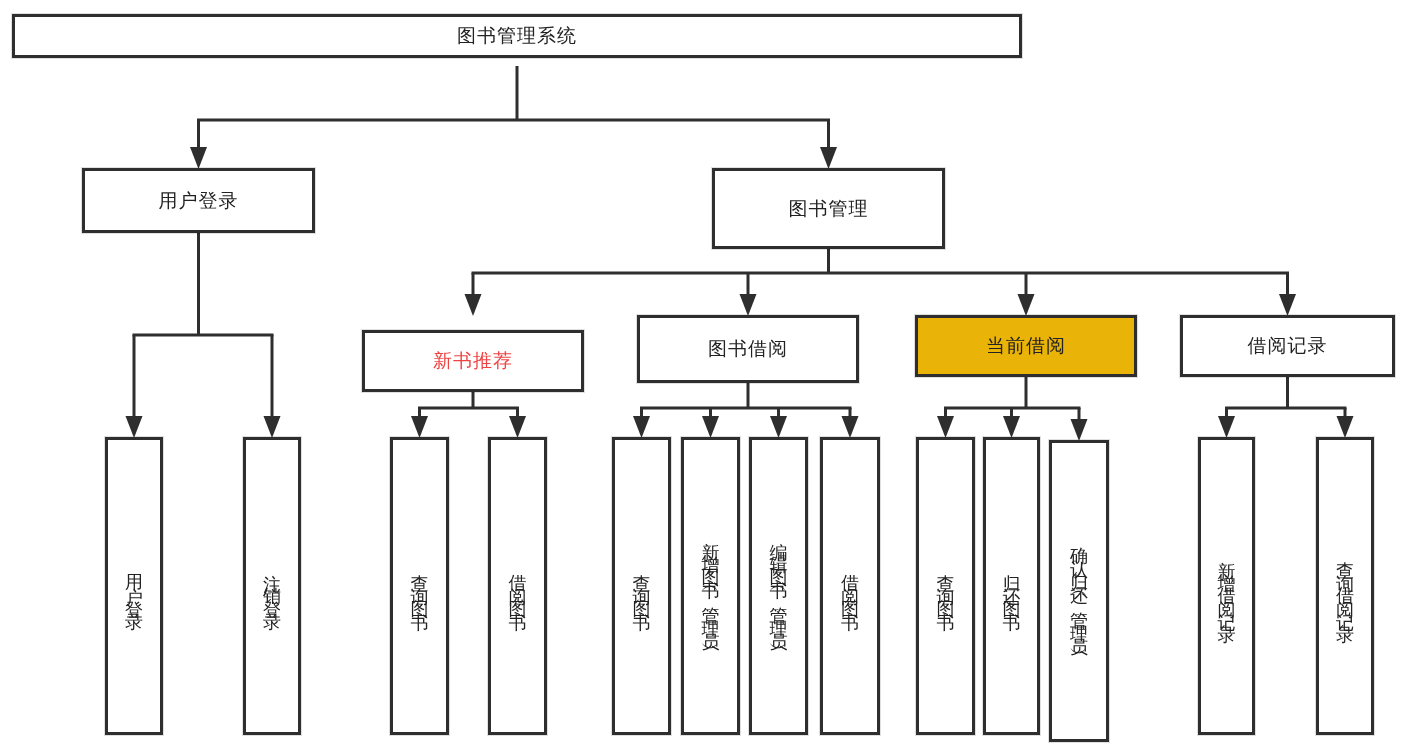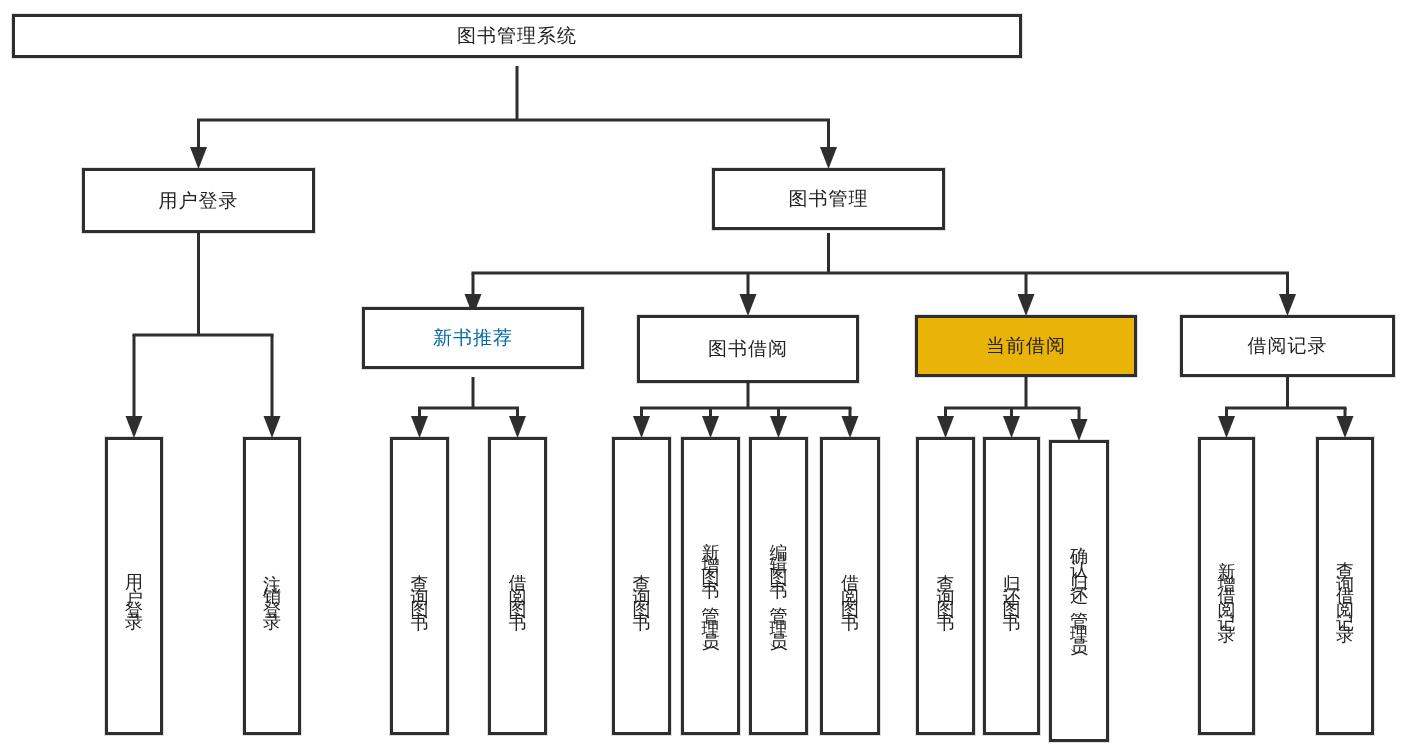--- a/index.html
+++ b/index.html
@@ -104,24 +104,24 @@
       <line x1="1345" y1="408" x2="1345" y2="419" stroke="#2e2e2e" stroke-width="3"></line>
       <polygon points="1345,438 1336.5,416 1353.5,416" fill="#2e2e2e"></polygon>
     </svg>
   <div id="nodes">
       <div class="node h" style="left: 12px; top: 14px; width: 1010px; height: 44px; border-color: rgb(46, 46, 46); color: rgb(34, 34, 34); background: rgb(255, 255, 255);">
         <span>图书管理系统</span>
       </div>
       <div class="node h" style="left: 82px; top: 168px; width: 233px; height: 65px; border-color: rgb(46, 46, 46); color: rgb(34, 34, 34); background: rgb(255, 255, 255);">
         <span>用户登录</span>
       </div>
-      <div class="node h" style="left: 712px; top: 168px; width: 233px; height: 62px; border-color: rgb(46, 46, 46); color: rgb(34, 34, 34); background: rgb(255, 255, 255);">
+      <div class="node h" style="left: 712px; top: 168px; width: 233px; height: 81px; border-color: rgb(46, 46, 46); color: rgb(34, 34, 34); background: rgb(255, 255, 255);">
         <span>图书管理</span>
       </div>
-      <div class="node h" style="left: 362px; top: 307px; width: 222px; height: 62px; border-color: rgb(46, 46, 46); color: #0369a1; background: rgb(255, 255, 255); justify-content: center;">
+      <div class="node h" style="left: 362px; top: 330px; width: 222px; height: 62px; border-color: rgb(46, 46, 46); color: #ef4444; background: rgb(255, 255, 255); justify-content: center;">
         <span>新书推荐</span>
       </div>
       <div class="node h" style="left: 637px; top: 315px; width: 222px; height: 68px; border-color: rgb(46, 46, 46); color: rgb(34, 34, 34); background: rgb(255, 255, 255);">
         <span>图书借阅</span>
       </div>
       <div class="node h" style="left: 915px; top: 315px; width: 222px; height: 62px; border-color: rgb(46, 46, 46); color: rgb(34, 34, 34); background: #eab308;">
         <span>当前借阅</span>
       </div>
       <div class="node h" style="left: 1180px; top: 315px; width: 215px; height: 62px; border-color: rgb(46, 46, 46); color: rgb(34, 34, 34); background: rgb(255, 255, 255);">
         <span>借阅记录</span>

